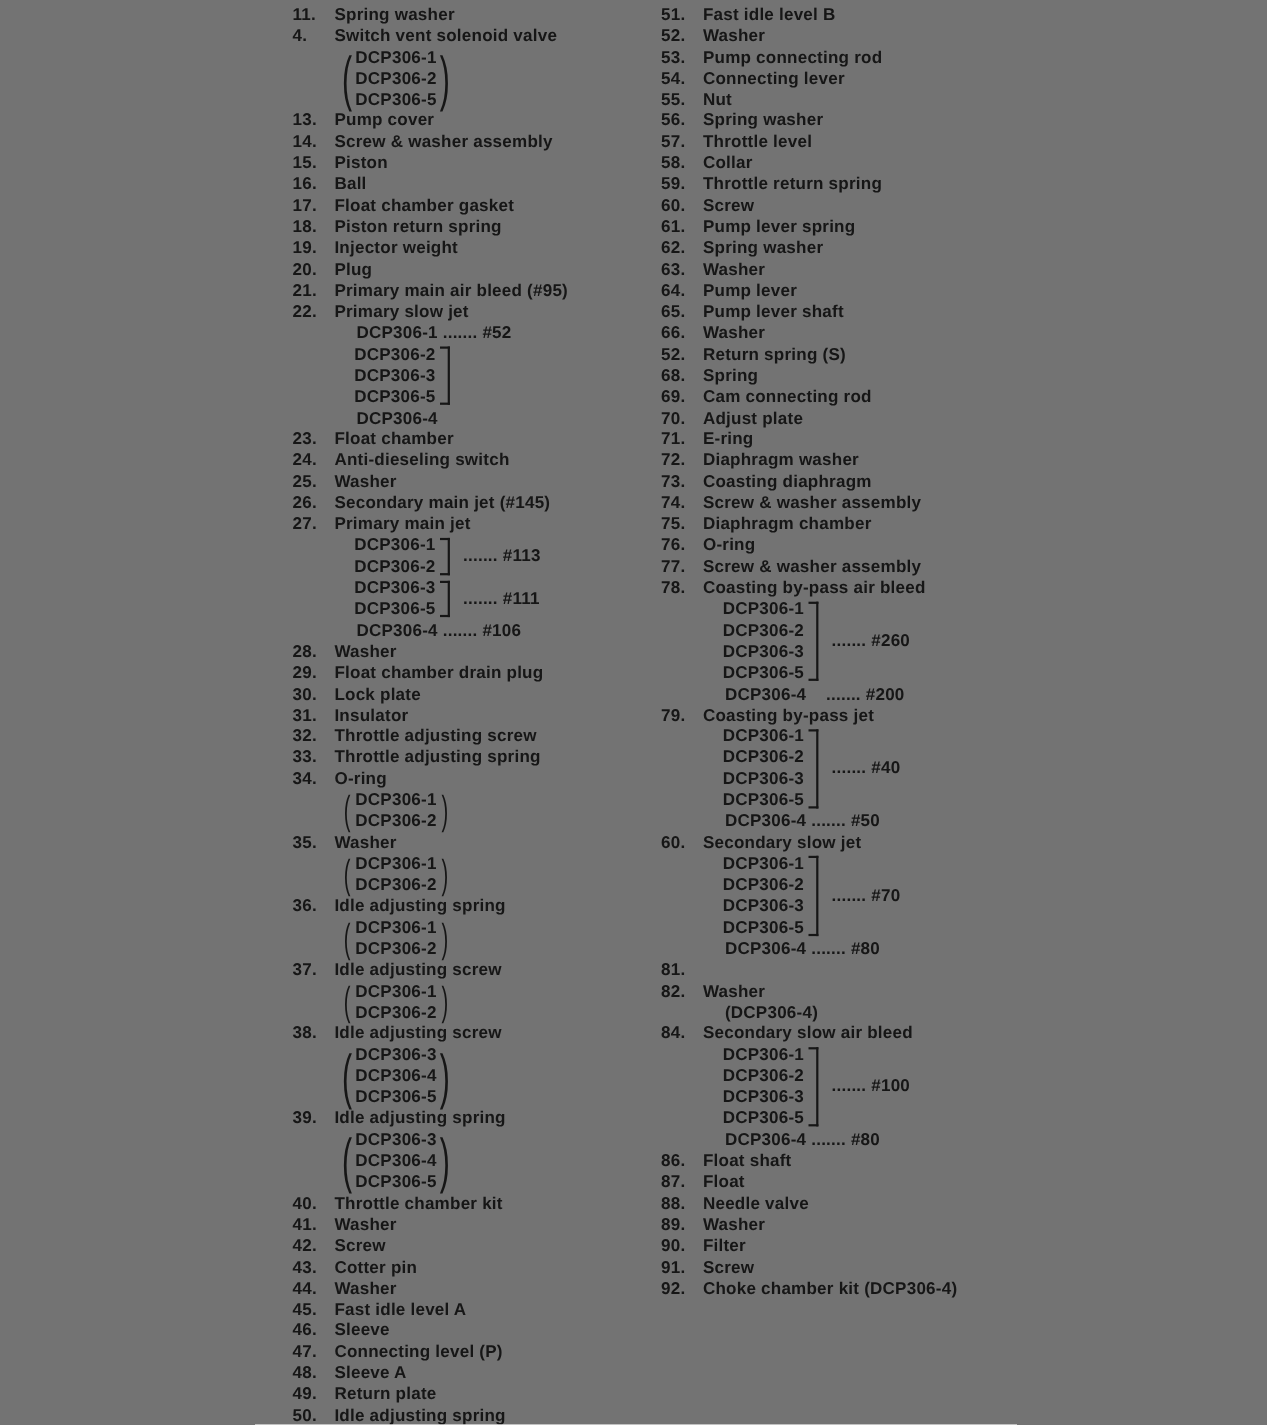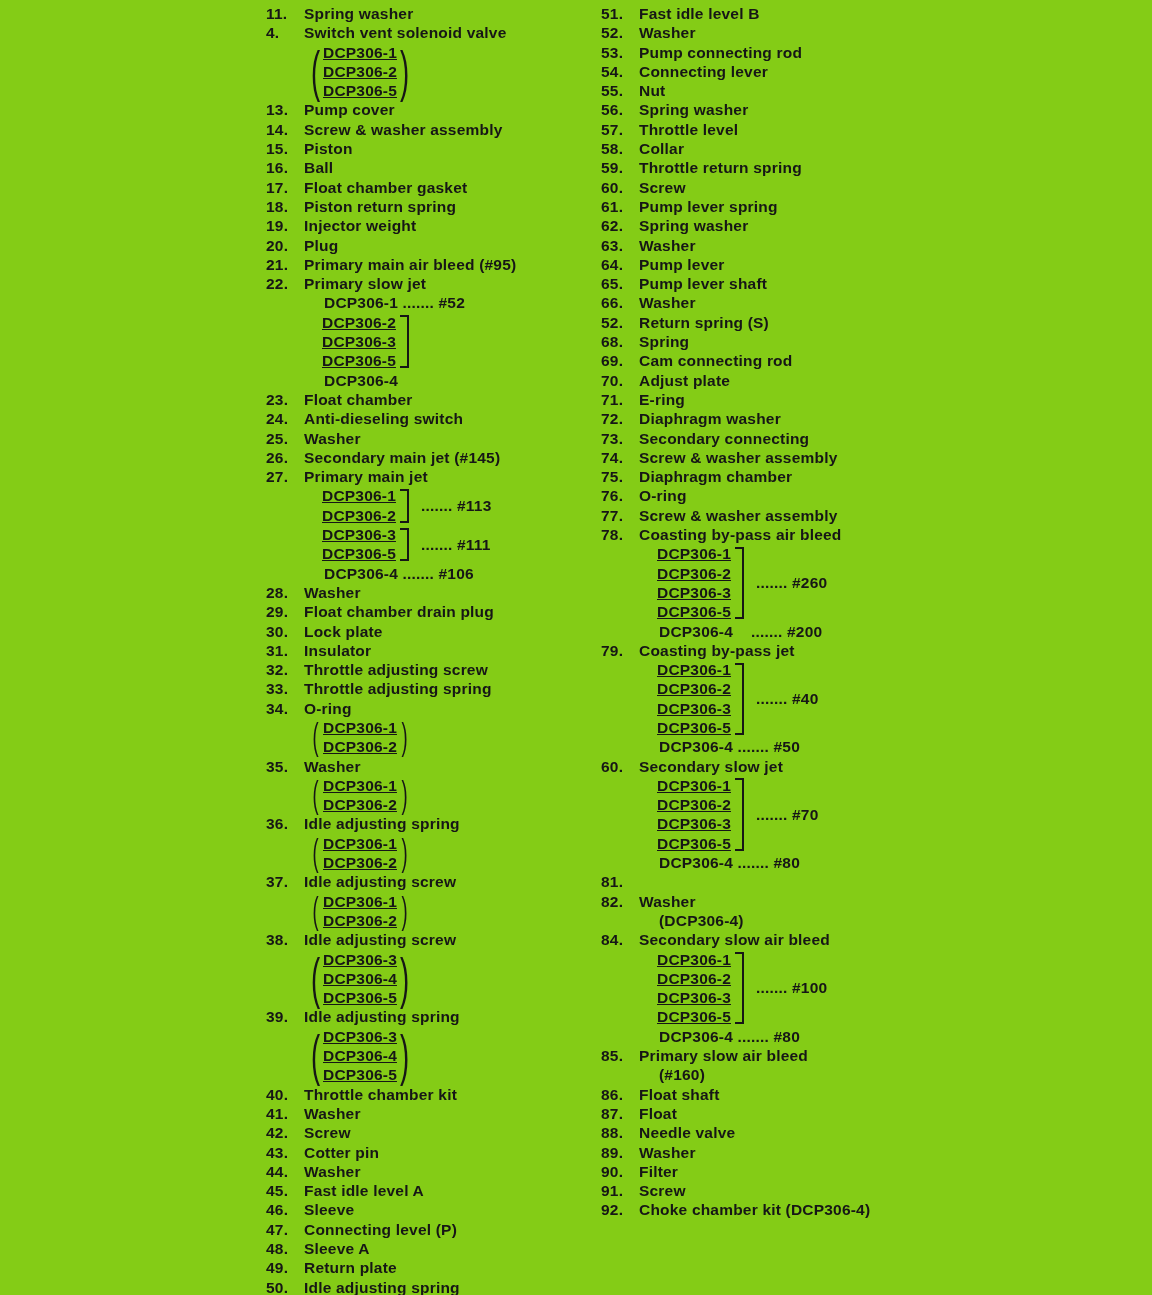--- a/index.html
+++ b/index.html
@@ -4,21 +4,21 @@
 <style>
   html, body {
     margin: 0;
     padding: 0;
     background: #ffffff;
   }
   .page {
     position: relative;
     width: 1152px;
     height: 1295px;
-    background: #84cc16;
+    background: #737373;
     overflow: hidden;
     font-family: "Liberation Sans", "DejaVu Sans", sans-serif;
     font-weight: 700;
     color: #161616;
     letter-spacing: 0.2px;
   }
   .column {
     position: absolute;
     top: 4px;
   }
@@ -45,21 +45,21 @@
   .paren-group {
     display: flex;
     align-items: center;
     margin-left: 4px;
   }
   .bracket-group {
     display: flex;
     align-items: center;
     margin-left: 18px;
   }
-  .group-lines { flex: none; text-decoration: underline; }
+  .group-lines { flex: none; }
   .group-line { white-space: pre; }
 
   .paren {
     flex: none;
     width: 15px;
     display: flex;
     align-items: center;
     justify-content: center;
     font-weight: 400;
     line-height: 1;
@@ -541,21 +541,21 @@
       </div>
       <div class="item">
         <span class="num">72.</span>
         <div class="body">
           <div class="main-line">Diaphragm washer</div>
         </div>
       </div>
       <div class="item">
         <span class="num">73.</span>
         <div class="body">
-          <div class="main-line">Secondary connecting</div>
+          <div class="main-line">Coasting diaphragm</div>
         </div>
       </div>
       <div class="item">
         <span class="num">74.</span>
         <div class="body">
           <div class="main-line">Screw &amp; washer assembly</div>
         </div>
       </div>
       <div class="item">
         <span class="num">75.</span>
@@ -644,27 +644,20 @@
             <div class="group-lines">
               <div class="group-line">DCP306-1</div>
               <div class="group-line">DCP306-2</div>
               <div class="group-line">DCP306-3</div>
               <div class="group-line">DCP306-5</div>
             </div>
             <div class="bracket" style="height: 68.2px;"></div>
             <span class="group-value">....... #100</span>
           </div>
           <div class="sub-line">DCP306-4 ....... #80</div>
-        </div>
-      </div>
-      <div class="item">
-        <span class="num">85.</span>
-        <div class="body">
-          <div class="main-line">Primary slow air bleed</div>
-          <div class="sub-line">(#160)</div>
         </div>
       </div>
       <div class="item">
         <span class="num">86.</span>
         <div class="body">
           <div class="main-line">Float shaft</div>
         </div>
       </div>
       <div class="item">
         <span class="num">87.</span>

